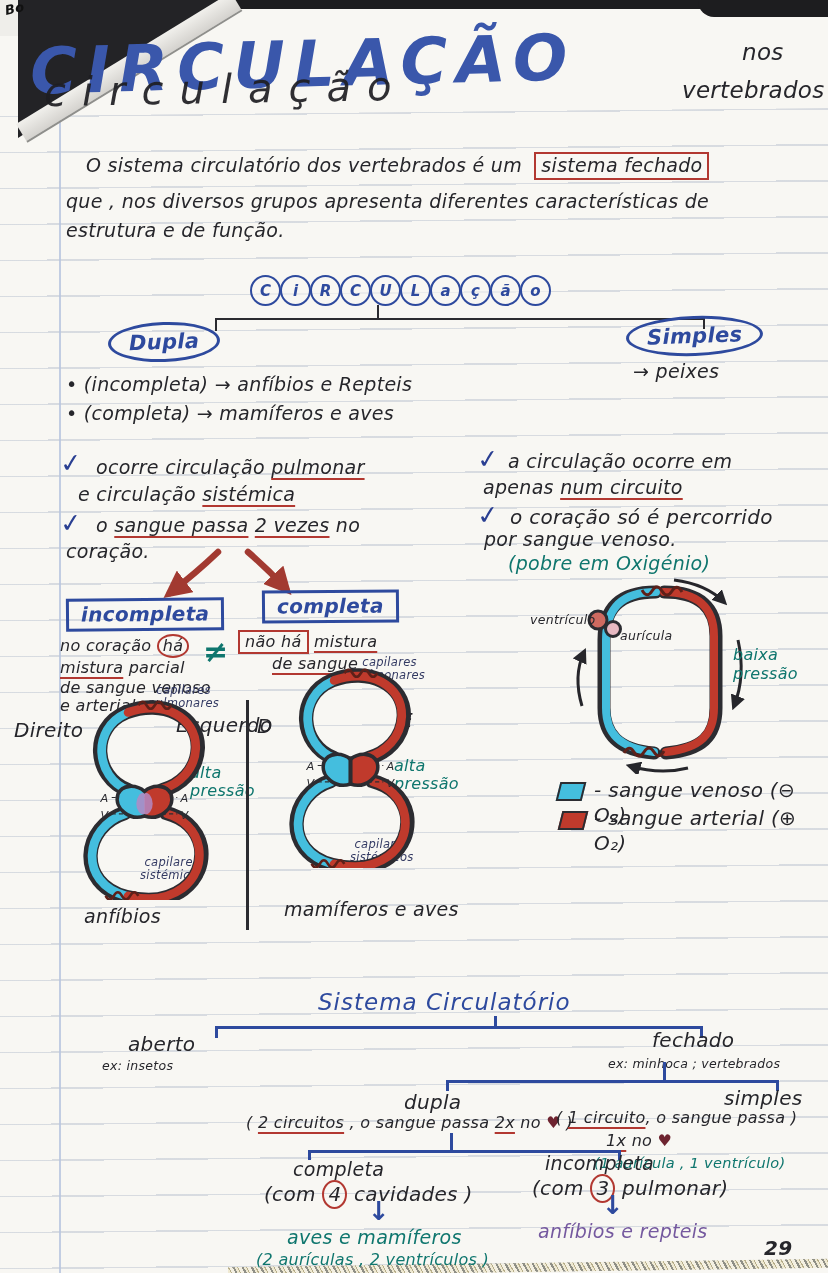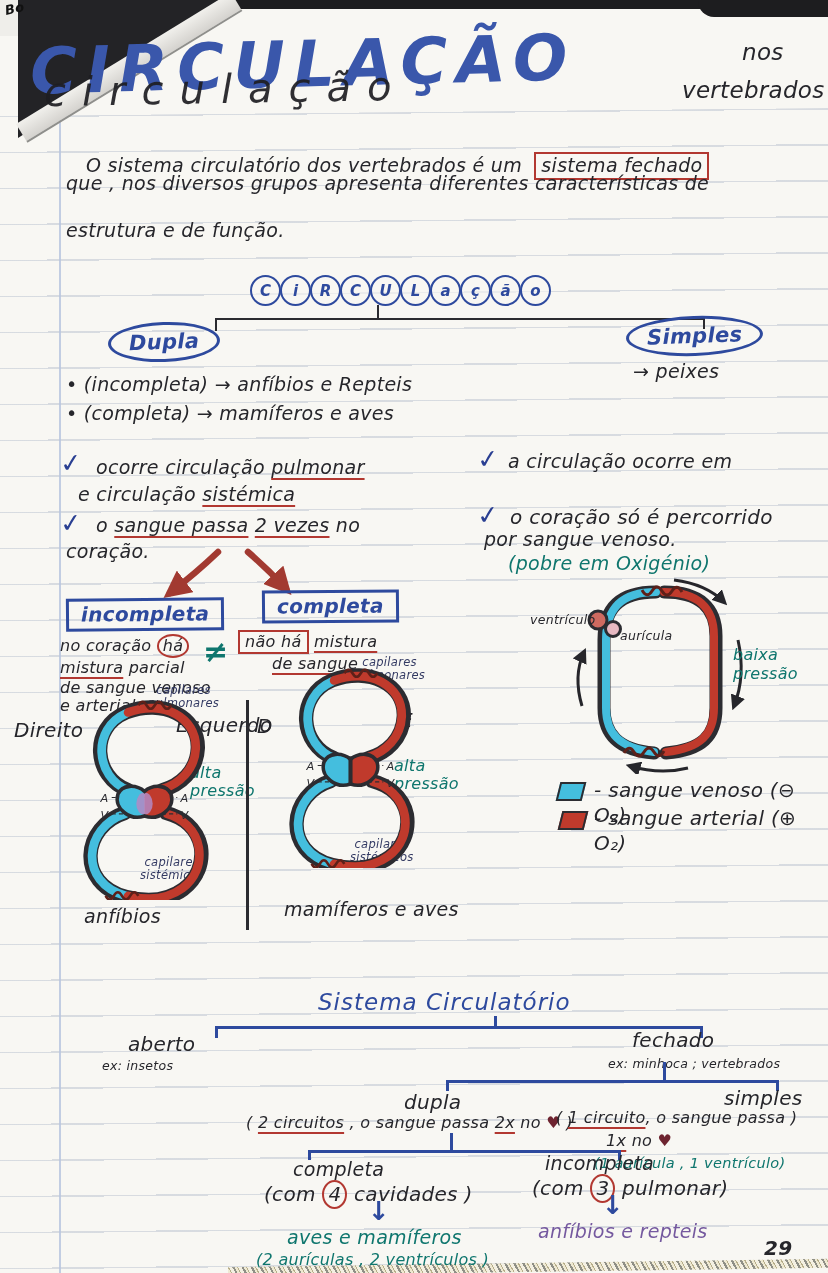--- a/index.html
+++ b/index.html
@@ -55,21 +55,21 @@
 
   <div class="abs" style="left:30px;top:26px;width:660px;font-size:64px;font-weight:bold;color:#3a57ab;letter-spacing:9px;font-style:italic;transform:rotate(-1.5deg);">CIRCULAÇÃO</div>
   <div class="abs hw" style="left:44px;top:64px;font-size:40px;letter-spacing:16px;color:#1e1e22;transform:rotate(-1deg);opacity:.92;">circulação</div>
   <div class="abs hw" style="left:742px;top:38px;font-size:23px;">nos</div>
   <div class="abs hw" style="left:682px;top:76px;font-size:23px;">vertebrados</div>
 
   <div class="abs hw s19" style="left:86px;top:152px;">
     <span>O sistema circulatório dos vertebrados é um</span>
     <span class="br" style="margin-left:6px;">sistema fechado</span>
   </div>
-  <div class="abs hw s19" style="left:66px;top:172px;">que , nos diversos grupos apresenta diferentes características de</div>
+  <div class="abs hw s19" style="left:66px;top:190px;">que , nos diversos grupos apresenta diferentes características de</div>
   <div class="abs hw s19" style="left:66px;top:219px;">estrutura e de função.</div>
 
   <div class="abs bubble" style="left:252px;top:275px;">
     <span>C</span>
     <span>i</span>
     <span>R</span>
     <span>C</span>
     <span>U</span>
     <span>L</span>
     <span>a</span>
@@ -98,20 +98,23 @@
     <span>e circulação </span><span class="ur">sistémica</span>
   </div>
   <div class="abs check" style="left:60px;top:508px;">✓</div>
   <div class="abs hw s19" style="left:96px;top:514px;">
     <span>o </span><span class="ur">sangue passa</span><span> </span><span class="ur">2 vezes</span><span> no</span>
   </div>
   <div class="abs hw s19" style="left:66px;top:540px;text-align:center;">coração.</div>
 
   <div class="abs check" style="left:477px;top:444px;">✓</div>
   <div class="abs hw s19" style="left:508px;top:450px;">a circulação ocorre em</div>
+  <div class="abs hw s19" style="left:483px;top:476px;">
+    <span>apenas </span><span class="ur">num circuito</span>
+  </div>
   <div class="abs check" style="left:477px;top:500px;">✓</div>
   <div class="abs hw s17" style="left:510px;top:505px;">o coração só é percorrido</div>
   <div class="abs hw s19" style="left:484px;top:528px;">por sangue venoso.</div>
   <div class="abs hw s19 red" style="left:508px;top:552px;">(pobre em Oxigénio)</div>
 
   <svg class="abs" style="left:146px;top:547px;" width="160" height="58" viewBox="0 0 160 58">
     <defs>
         <marker id="ra" viewBox="0 0 10 10" refX="7" refY="5" markerWidth="4.2" markerHeight="4.2" orient="auto">
           <path d="M0,0L10,5L0,10z" fill="#a23a31"></path>
         </marker>
@@ -262,21 +265,21 @@
 
   <div class="abs hw s23 blue" style="left:318px;top:988px;letter-spacing:1px;">Sistema Circulatório</div>
 
   <div class="tlb" style="left:494px;top:1016px;width:2.5px;height:11px;"></div>
   <div class="tlb" style="left:215px;top:1026px;width:487px;height:2.5px;"></div>
   <div class="tlb" style="left:215px;top:1026px;width:2.5px;height:12px;"></div>
   <div class="tlb" style="left:700px;top:1026px;width:2.5px;height:12px;"></div>
 
   <div class="abs hw s20" style="left:128px;top:1032px;">aberto</div>
   <div class="abs hw s12" style="left:102px;top:1058px;">ex: insetos</div>
-  <div class="abs hw s20" style="left:632px;top:1028px;font-style:italic;">fechado</div>
+  <div class="abs hw s20" style="left:652px;top:1028px;font-style:italic;">fechado</div>
   <div class="abs hw s12" style="left:608px;top:1056px;">ex: minhoca ; vertebrados</div>
 
   <div class="tlb" style="left:663px;top:1062px;width:2.5px;height:20px;"></div>
   <div class="tlb" style="left:446px;top:1080px;width:332px;height:2.5px;"></div>
   <div class="tlb" style="left:446px;top:1080px;width:2.5px;height:11px;"></div>
   <div class="tlb" style="left:776px;top:1080px;width:2.5px;height:11px;"></div>
 
   <div class="abs hw s20" style="left:404px;top:1090px;">dupla</div>
   <div class="abs hw s15" style="left:246px;top:1113px;">
     <span>( </span><span class="ur">2 circuitos</span><span> , o sangue passa </span><span class="ur">2x</span><span> no </span><span class="heartglyph">♥</span><span> )</span>

